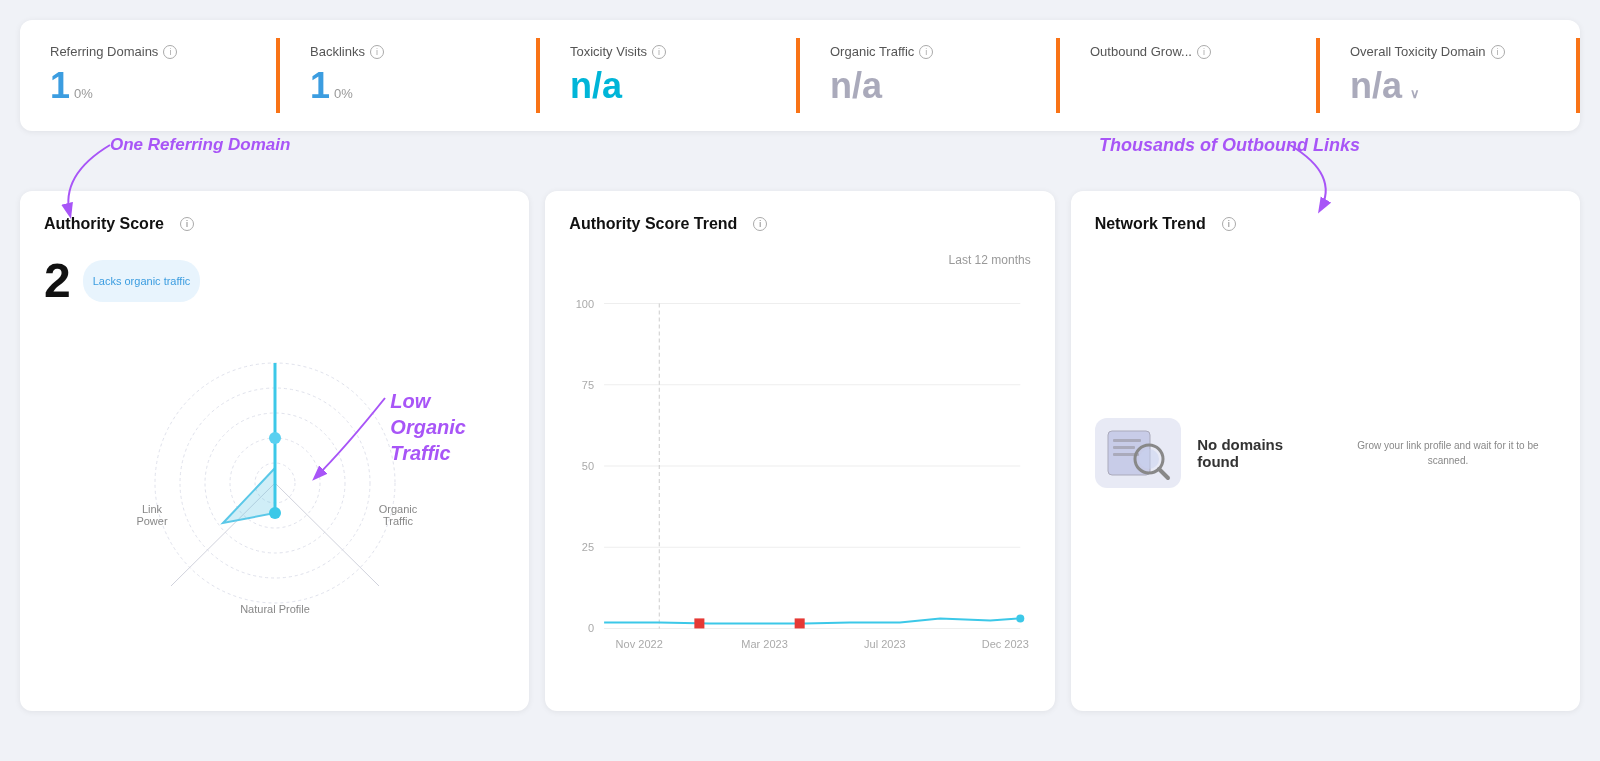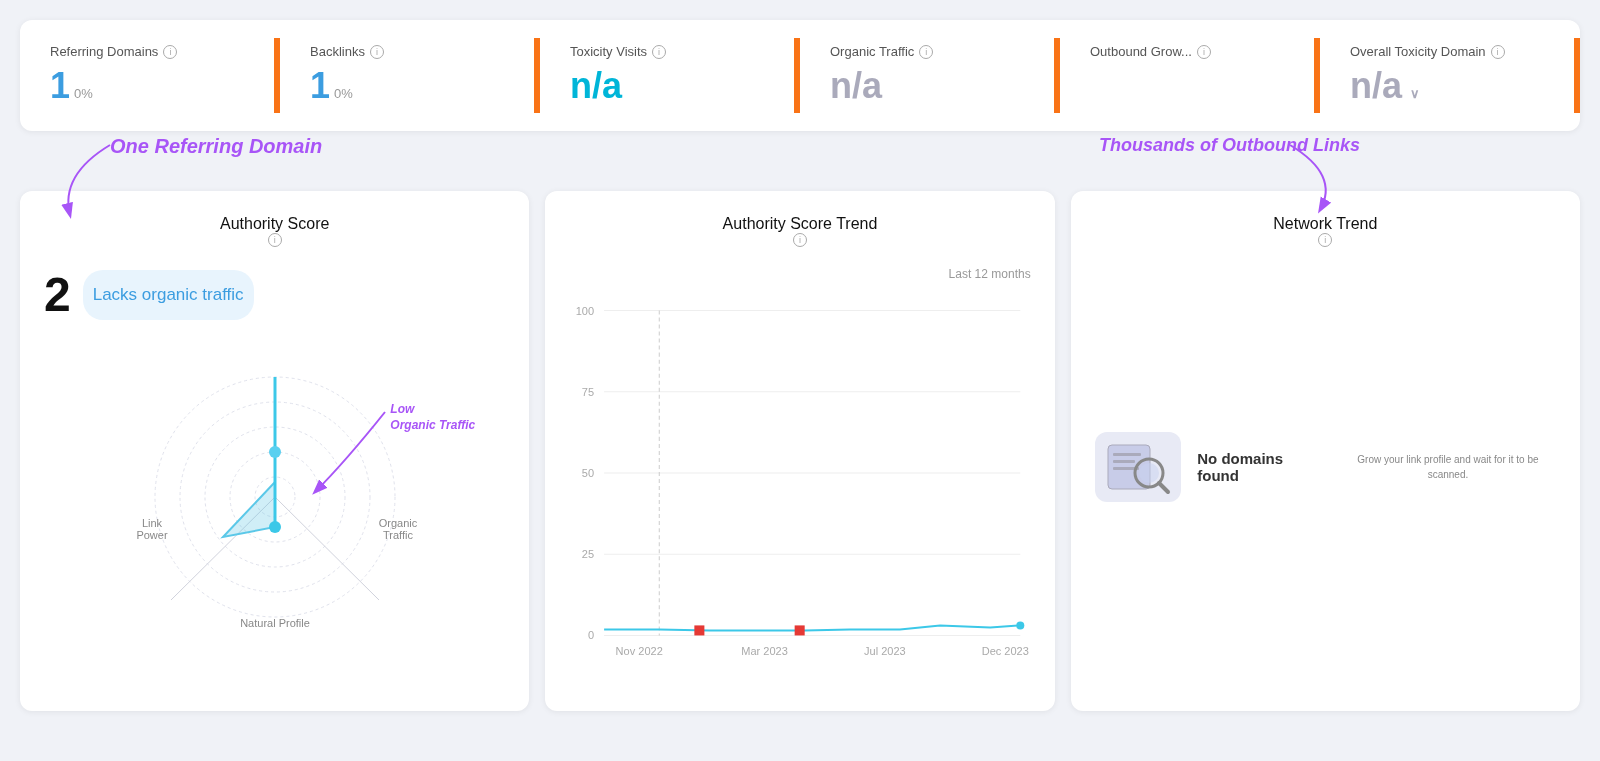--- a/index.html
+++ b/index.html
@@ -17,21 +17,21 @@
       display: flex;
       align-items: stretch;
       padding: 18px 0;
       margin-bottom: 60px;
       box-shadow: 0 1px 6px rgba(0,0,0,0.07);
       position: relative;
     }
     .metric-item {
       flex: 1;
       padding: 6px 30px;
-      border-right: 6px solid #f97316;
+      border-right: 4px solid #f97316;
       display: flex;
       flex-direction: column;
       gap: 6px;
     }
     .metric-item:last-child { border-right: none; }
     .metric-label {
       font-size: 13px;
       color: #555;
       display: flex;
       align-items: center;
@@ -77,41 +77,40 @@
     }
     .panel {
       background: #fff;
       border-radius: 12px;
       padding: 24px;
       box-shadow: 0 1px 6px rgba(0,0,0,0.07);
       min-height: 520px;
     }
     .panel-title {
       font-size: 16px;
-      font-weight: 400;
+      font-weight: 700;
       color: #111;
       display: flex;
       align-items: center;
-      gap: 0;
+      gap: 16px;
       margin-bottom: 20px;
-      flex-direction: column;
     }
 
     
     .authority-score-number {
       font-size: 40px;
       font-weight: 800;
       color: #111;
       display: flex;
       align-items: center;
       gap: 12px;
       margin-bottom: 20px;
     }
     .badge {
-      font-size: 17px;
+      font-size: 11px;
       background: #e8f4fd;
       color: #3c9de0;
       border-radius: 20px;
       padding: 15px 10px;
       font-weight: 500;
     }
 
     
     .radar-container {
       display: flex;
@@ -220,21 +219,21 @@
 
   <div style="position:absolute; left: 30px; top: 115px; pointer-events:none;">
     <svg width="200" height="80" style="overflow:visible;">
       <path d="M 60 10 Q 10 40 20 80" stroke="#a855f7" stroke-width="2" fill="none" marker-end="url(#arrow1)"></path>
       <defs>
         <marker id="arrow1" markerWidth="8" markerHeight="8" refX="6" refY="3" orient="auto">
           <path d="M0,0 L0,6 L8,3 z" fill="#a855f7"></path>
         </marker>
       </defs>
     </svg>
-    <div style="position:absolute; top:0; left:60px; font-size:20px; font-weight:700; color:#a855f7; font-style:italic; white-space:nowrap;">One Referring Domain</div>
+    <div style="position:absolute; top:0; left:60px; font-size:17px; font-weight:700; color:#a855f7; font-style:italic; white-space:nowrap;">One Referring Domain</div>
   </div>
 
   <div style="position:absolute; right: 220px; top: 115px; pointer-events:none;">
     <svg width="180" height="80" style="overflow:visible; position:absolute; right:0; top:0;">
       <path d="M 110 10 Q 160 40 140 75" stroke="#a855f7" stroke-width="2" fill="none" marker-end="url(#arrow2)"></path>
       <defs>
         <marker id="arrow2" markerWidth="8" markerHeight="8" refX="6" refY="3" orient="auto">
           <path d="M0,0 L0,6 L8,3 z" fill="#a855f7"></path>
         </marker>
       </defs>
@@ -290,32 +289,32 @@
 
       <div style="position:absolute; right:-10px; top:60px; pointer-events:none;">
         <svg width="140" height="120" style="overflow:visible;">
           <path d="M 10 10 Q -30 60 -60 90" stroke="#a855f7" stroke-width="2" fill="none" marker-end="url(#arrow3)"></path>
           <defs>
             <marker id="arrow3" markerWidth="8" markerHeight="8" refX="6" refY="3" orient="auto">
               <path d="M0,0 L0,6 L8,3 z" fill="#a855f7"></path>
             </marker>
           </defs>
         </svg>
-        <div style="position:absolute; top:0; left:15px; font-size:12px; font-weight:700; color:#a855f7; font-style:italic; line-height:1.3;">Low<br>Organic Traffic</div>
+        <div style="position:absolute; top:0; left:15px; font-size:20px; font-weight:700; color:#a855f7; font-style:italic; line-height:1.3;">Low<br>Organic Traffic</div>
       </div>
     </div>
   </div>
 
   <div class="panel">
     <div class="panel-title">
       <span>Authority Score Trend</span>
       <span class="info-icon">i</span>
     </div>
 
-    <div style="display:flex; justify-content:flex-end; margin-bottom:12px;">
+    <div style="display:flex; justify-content:flex-end; margin-bottom:19px;">
       <span style="font-size:12px; color:#999;">Last 12 months</span>
     </div>
 
     <div style="position:relative; height:380px;">
       <svg viewBox="0 0 460 360" width="100%" height="100%">
 
         <text x="25" y="12" text-anchor="end" font-size="11" fill="#aaa">100</text>
         <text x="25" y="93" text-anchor="end" font-size="11" fill="#aaa">75</text>
         <text x="25" y="174" text-anchor="end" font-size="11" fill="#aaa">50</text>
         <text x="25" y="255" text-anchor="end" font-size="11" fill="#aaa">25</text>

